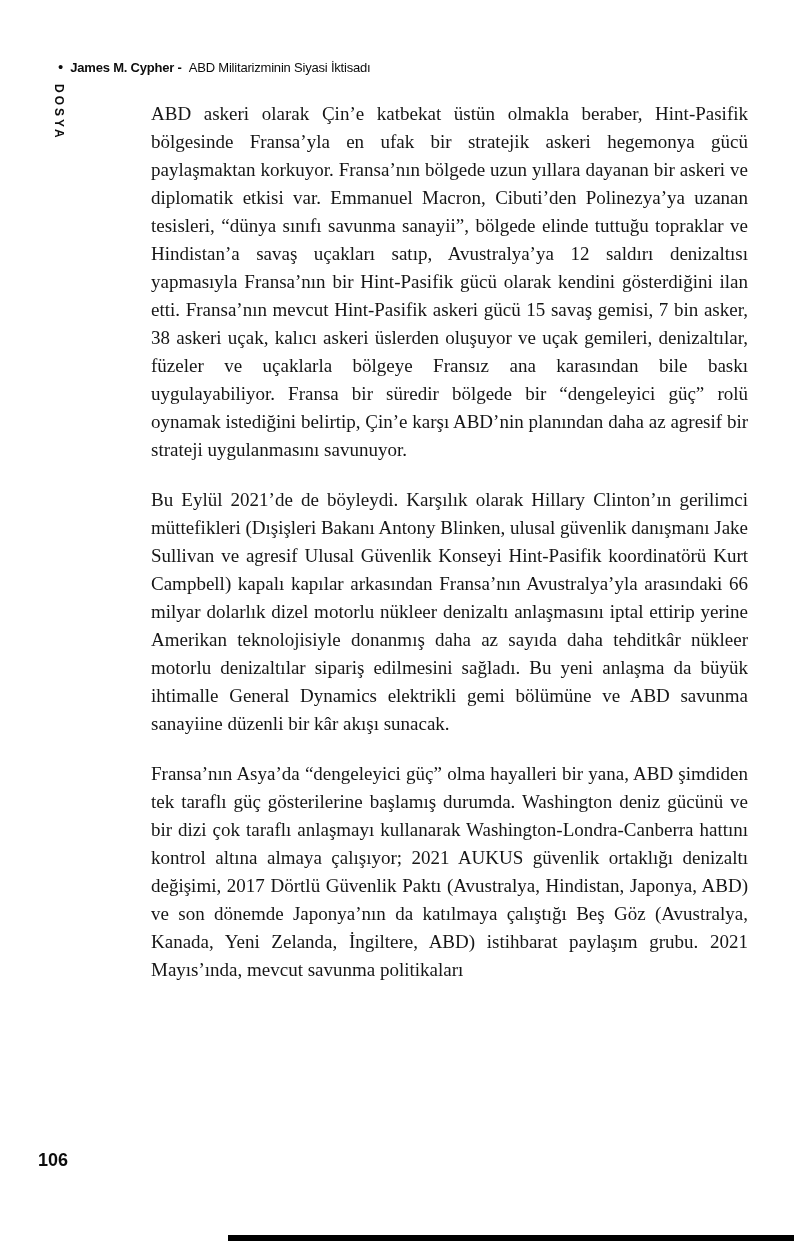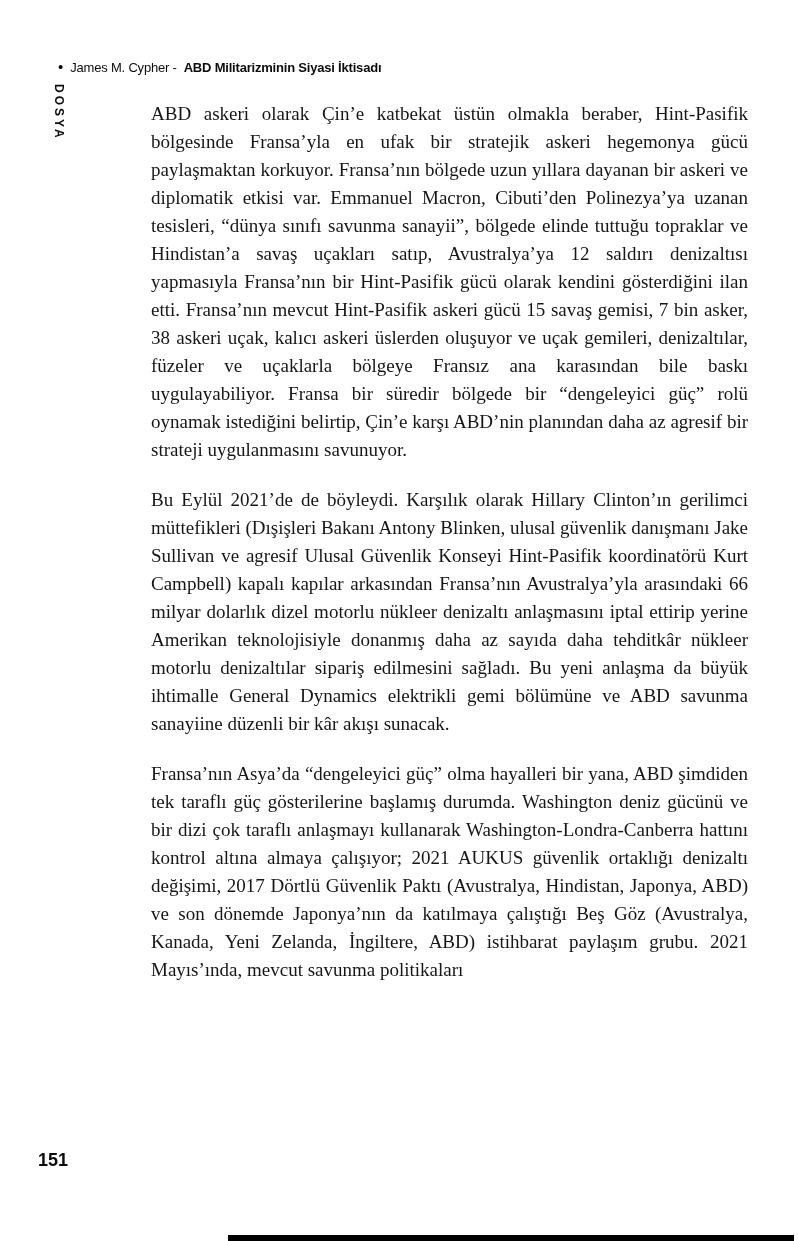--- a/index.html
+++ b/index.html
@@ -25,25 +25,25 @@
     line-height: 1;
     color: #0c0c0c;
     white-space: nowrap;
   }
   .header .bullet {
     font-size: 15px;
     line-height: 1;
     transform: translateY(-1px);
   }
   .header .author {
-    font-weight: 400;
+    font-weight: 700;
     letter-spacing: -0.2px;
   }
   .header .booktitle {
-    font-weight: 700;
+    font-weight: 400;
     letter-spacing: -0.2px;
     text-align: right;
   }
   .dosya {
     position: absolute;
     left: 52px;
     top: 84px;
     writing-mode: vertical-rl;
     font-family: "Liberation Sans", sans-serif;
     font-weight: 700;
@@ -97,17 +97,17 @@
   </div>
 
   <div class="dosya">DOSYA</div>
 
   <div class="content">
     <p lang="tr">ABD askeri olarak Çin’e katbekat üstün olmakla beraber, Hint-Pasifik bölgesinde Fransa’yla en ufak bir stratejik askeri hegemonya gücü paylaşmaktan korkuyor. Fransa’nın bölgede uzun yıllara dayanan bir askeri ve diplomatik etkisi var. Emmanuel Macron, Cibuti’den Polinezya’ya uzanan tesisleri, “dünya sınıfı savunma sanayii”, bölgede elinde tuttuğu topraklar ve Hindistan’a savaş uçakları satıp, Avustralya’ya 12 saldırı denizaltısı yapmasıyla Fransa’nın bir Hint-Pasifik gücü olarak kendini gösterdiğini ilan etti. Fransa’nın mevcut Hint-Pasifik askeri gücü 15 savaş gemisi, 7 bin asker, 38 askeri uçak, kalıcı askeri üslerden oluşuyor ve uçak gemileri, denizaltılar, füzeler ve uçaklarla bölgeye Fransız ana karasından bile baskı uygulayabiliyor. Fransa bir süredir bölgede bir “dengeleyici güç” rolü oynamak istediğini belirtip, Çin’e karşı ABD’nin planından daha az agresif bir strateji uygulanmasını savunuyor.</p>
     <p lang="tr">Bu Eylül 2021’de de böyleydi. Karşılık olarak Hillary Clinton’ın gerilimci müttefikleri (Dışişleri Bakanı Antony Blinken, ulusal güvenlik danışmanı Jake Sullivan ve agresif Ulusal Güvenlik Konseyi Hint-Pasifik koordinatörü Kurt Campbell) kapalı kapılar arkasından Fransa’nın Avustralya’yla arasındaki 66 milyar dolarlık dizel motorlu nükleer denizaltı anlaşmasını iptal ettirip yerine Amerikan teknolojisiyle donanmış daha az sayıda daha tehditkâr nükleer motorlu denizaltılar sipariş edilmesini sağladı. Bu yeni anlaşma da büyük ihtimalle General Dynamics elektrikli gemi bölümüne ve ABD savunma sanayiine düzenli bir kâr akışı sunacak.</p>
     <p lang="tr">Fransa’nın Asya’da “dengeleyici güç” olma hayalleri bir yana, ABD şimdiden tek taraflı güç gösterilerine başlamış durumda. Washington deniz gücünü ve bir dizi çok taraflı anlaşmayı kullanarak Washington-Londra-Canberra hattını kontrol altına almaya çalışıyor; 2021 AUKUS güvenlik ortaklığı denizaltı değişimi, 2017 Dörtlü Güvenlik Paktı (Avustralya, Hindistan, Japonya, ABD) ve son dönemde Japonya’nın da katılmaya çalıştığı Beş Göz (Avustralya, Kanada, Yeni Zelanda, İngiltere, ABD) istihbarat paylaşım grubu. 2021 Mayıs’ında, mevcut savunma politikaları</p>
   </div>
 
-  <div class="pagenum">151</div>
+  <div class="pagenum">106</div>
 
   <div class="bottom-bar"></div>
 
 </div>
 
 </body></html>

